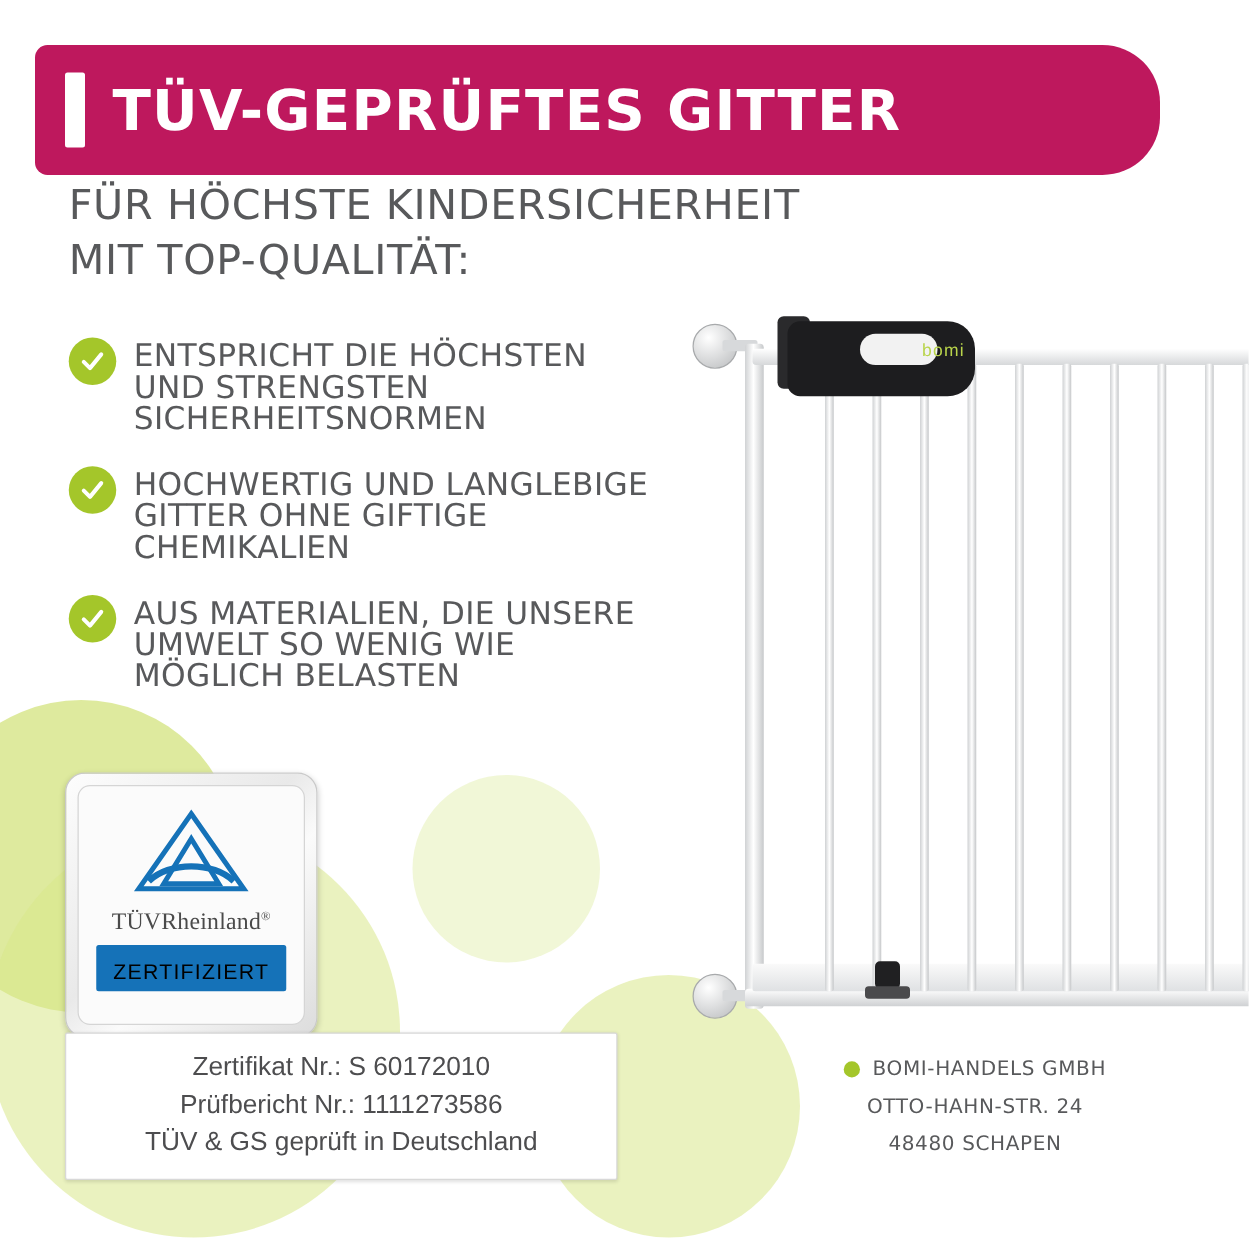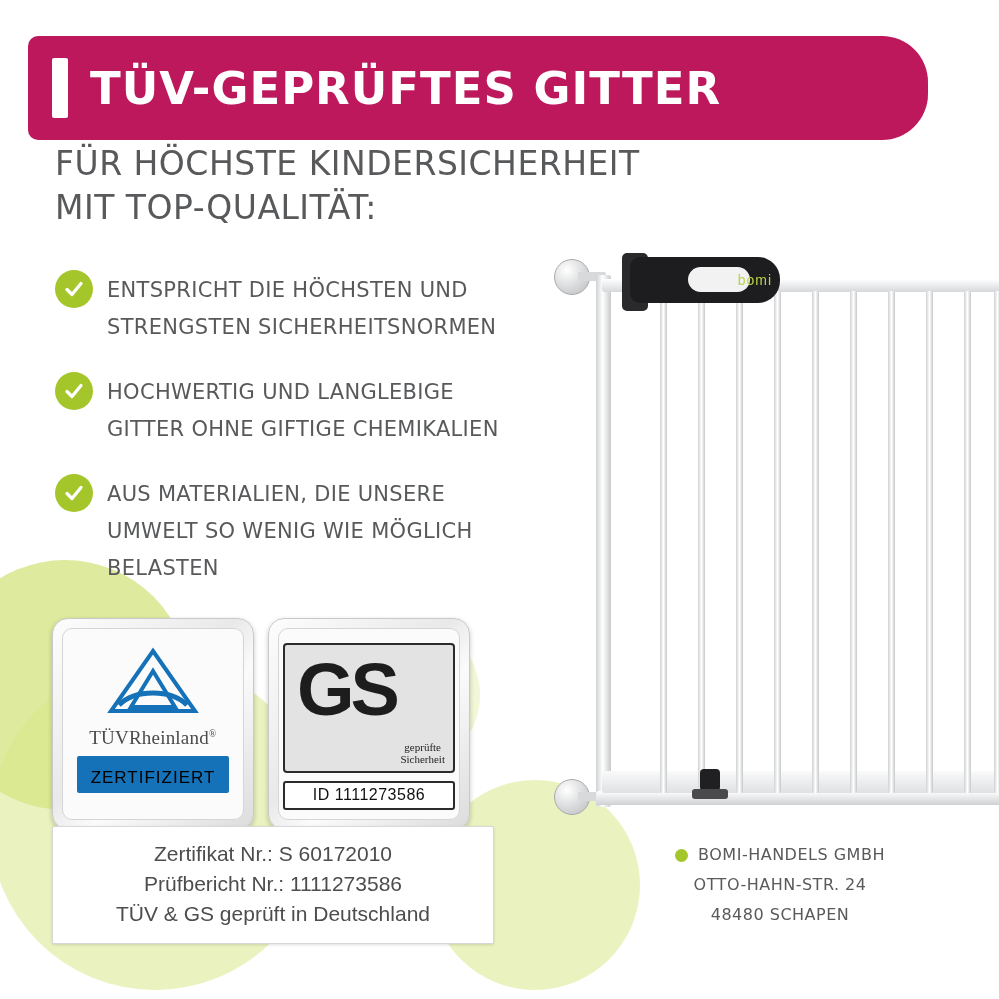--- a/index.html
+++ b/index.html
@@ -63,22 +63,22 @@
   .check{
     flex:0 0 auto;
     width:38px;height:38px;border-radius:50%;
     background:#a4c62a;
     display:flex;align-items:center;justify-content:center;
     margin-right:14px;margin-top:2px;
   }
   .check svg{display:block;}
   .bullet-text{
     color:#58595b;
-    font-size:21px;
-    line-height:37px;
+    font-size:25px;
+    line-height:25px;
     letter-spacing:.3px;
     padding-top:4px;
   }
 
   
   .badges{position:absolute;left:52px;top:604px;z-index:3;display:flex;gap:14px;margin-top:14px;}
   .badge{
     width:200px;height:210px;border-radius:16px;
     background:linear-gradient(135deg,#fdfdfd 0%,#e9e9e9 45%,#fbfbfb 60%,#dcdcdc 100%);
     border:1px solid #c9c9c9;
@@ -184,21 +184,21 @@
   .mount.bottom{left:12px;top:528px;}
   .mount-arm{
     position:absolute;left:36px;width:28px;height:9px;background:#d7d9db;border-radius:2px;
   }
   .mount-arm.top{top:21px;}
   .mount-arm.bottom{top:541px;}
   .handle-block{
     position:absolute;left:88px;top:6px;width:150px;height:48px;
   }
   .handle-body{
-    position:absolute;left:0;top:0;width:150px;height:46px;
+    position:absolute;left:0;top:0;width:150px;height:60px;
     background:#1d1d1f;border-radius:10px 22px 22px 10px;
   }
   .handle-hole{
     position:absolute;left:58px;top:10px;width:62px;height:25px;
     border-radius:13px;background:#f2f2f2;
   }
   .handle-hinge{
     position:absolute;left:-8px;top:-4px;width:26px;height:58px;
     background:#2a2a2c;border-radius:5px;
   }
@@ -279,32 +279,20 @@
             <path d="M14 60 C30 44 66 44 82 60" fill="none" stroke="#1572b8" stroke-width="5"></path>
           </svg>
         </div>
         <div class="tuv-name">
           <span>TÜVRheinland</span><span class="reg">®</span>
         </div>
         <div class="tuv-zert">ZERTIFIZIERT</div>
       </div>
     </div>
 
-    <div class="badge">
-      <div class="badge-inner">
-        <div class="gs-box">
-          <div class="gs-letters">GS</div>
-          <div class="gs-sub">
-            <div>geprüfte</div>
-            <div>Sicherheit</div>
-          </div>
-        </div>
-        <div class="gs-id">ID 1111273586</div>
-      </div>
-    </div>
 
   </div>
 
   <div class="cert-box">
     <div class="cert-line">Zertifikat Nr.: S 60172010</div>
     <div class="cert-line">Prüfbericht Nr.: 1111273586</div>
     <div class="cert-line">TÜV &amp; GS geprüft in Deutschland</div>
   </div>
 
   <div class="product">

